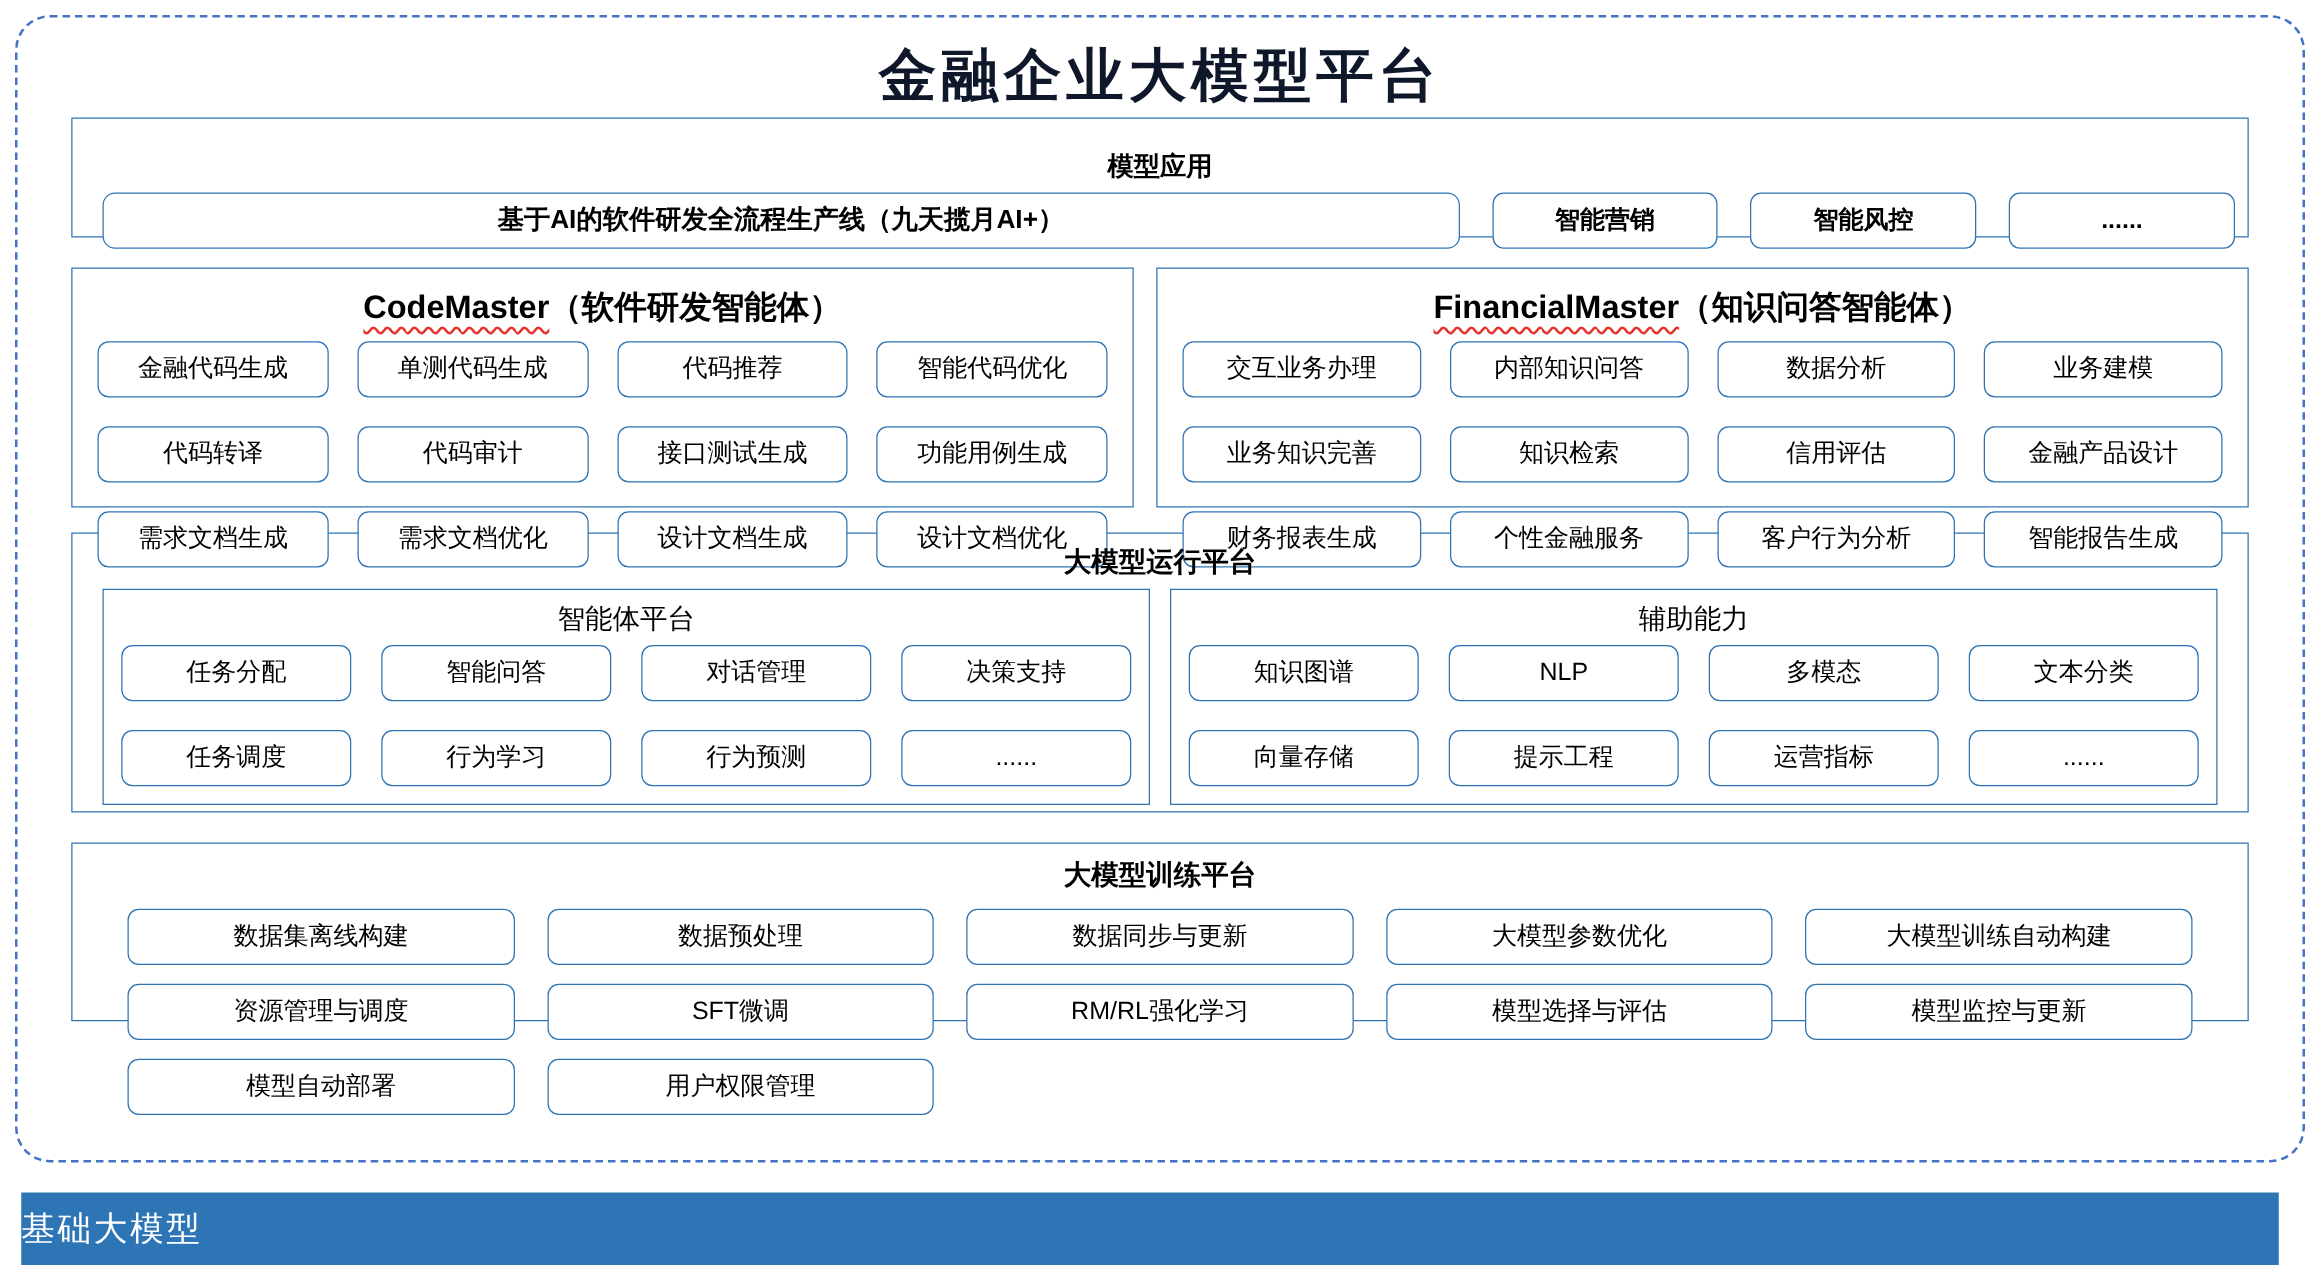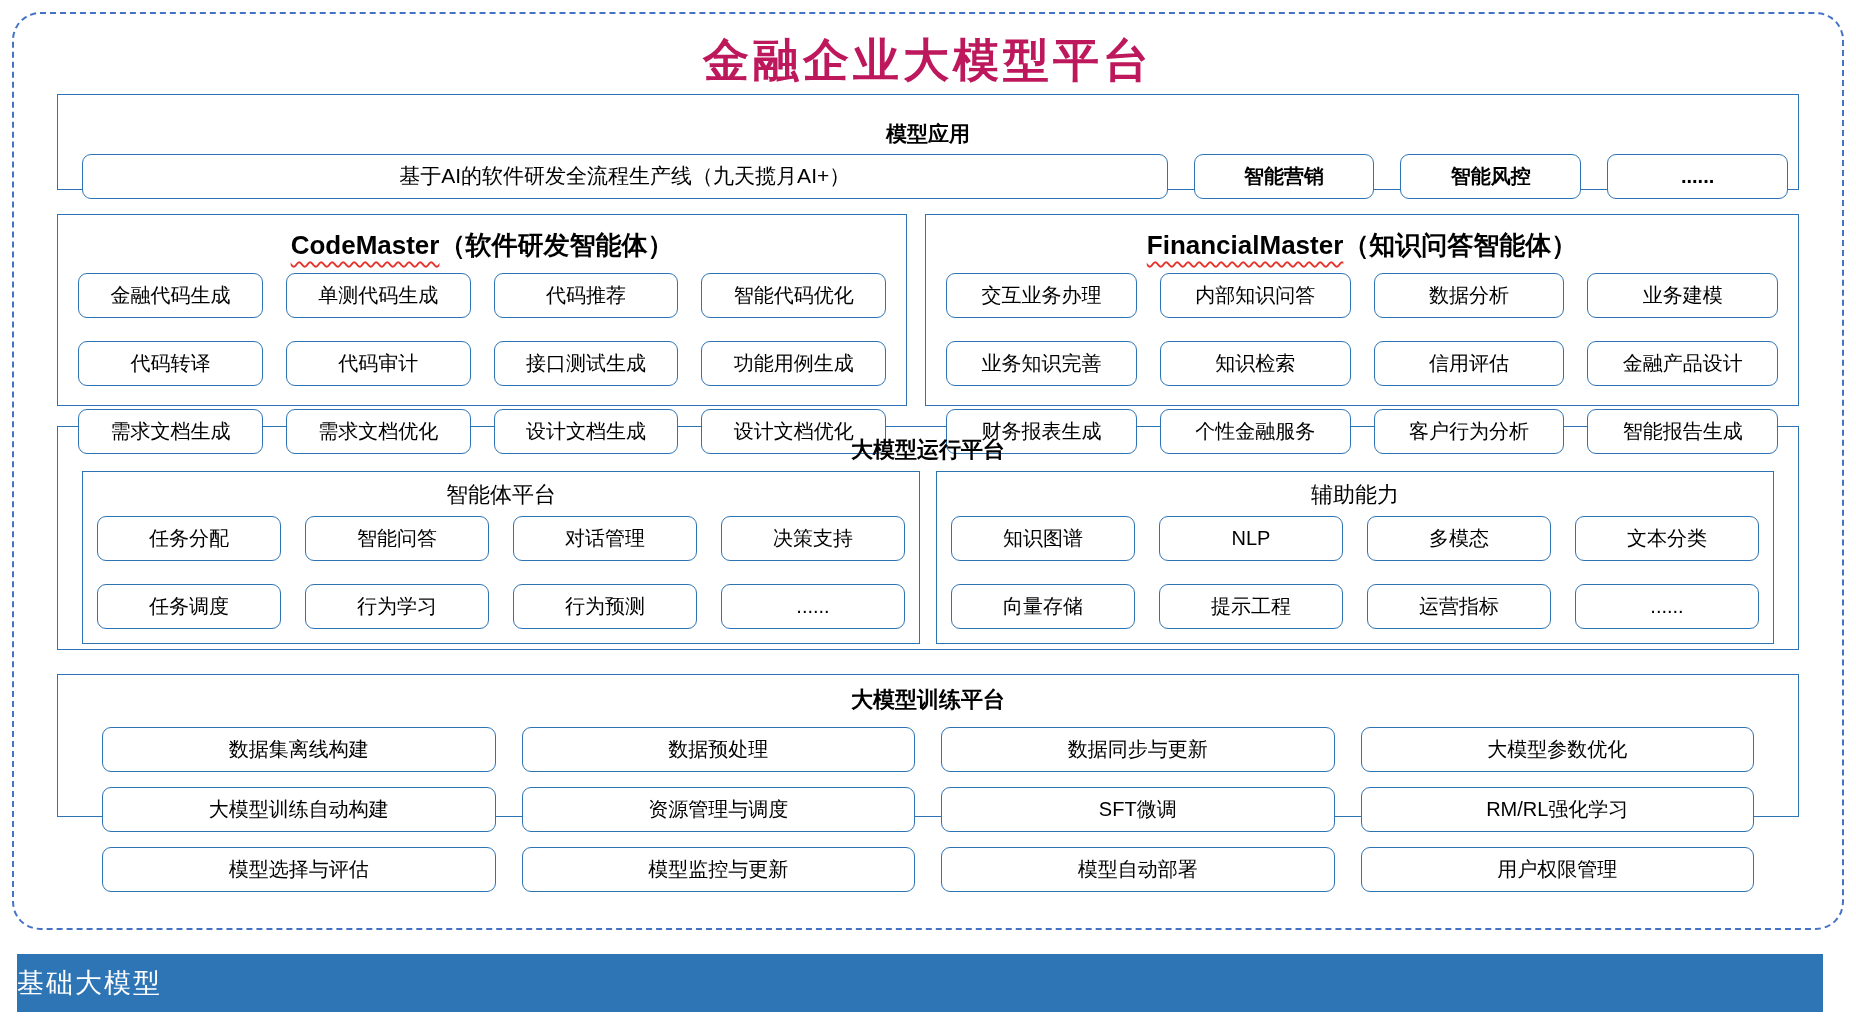--- a/index.html
+++ b/index.html
@@ -14,21 +14,21 @@
     left: 12px; top: 12px;
     width: 1832px; height: 918px;
     border: 2px dashed #4472C4;
     border-radius: 28px;
   }
   .page-title {
     text-align: center;
     font-family: "DejaVu Serif", "Liberation Serif", serif;
     font-weight: 700;
     font-size: 46px;
-    color: #be185d;
+    color: #0f172a;
     margin-top: 14px;
     height: 64px;
     line-height: 64px;
     letter-spacing: 4px;
   }
   .content { margin: 0 43px; }
 
   .sect {
     border: 1.6px solid #2E74B5;
     background: #fff;
@@ -49,21 +49,21 @@
     border-radius: 9px;
     background: #fff;
     height: 45px;
     line-height: 42px;
     text-align: center;
     font-size: 20px;
     color: #000;
     white-space: nowrap;
     overflow: hidden;
   }
-  .app-row .wide { flex: 1 1 60%; font-weight: 400; font-size: 21px; }
+  .app-row .wide { flex: 1 1 60%; font-weight: 700; font-size: 21px; border-radius: 10px; }
   .app-row .small { flex: 0 0 10.6%; font-weight: 700; }
 
   
   .agents { display: flex; gap: 18px; margin-top: 24px; }
   .agent-box { padding: 8px 20px 14px 20px; height: 192px; }
   .agent-box.cm { flex: 0 0 48.8%; }
   .agent-box.fm { flex: 1 1 auto; }
   .agent-title {
     text-align: center; font-size: 26px; font-weight: 700; color: #000;
     height: 44px; line-height: 44px; white-space: nowrap;
@@ -95,21 +95,21 @@
   .sub-title {
     text-align: center; font-size: 22px; font-weight: 400; color: #000;
     height: 38px; line-height: 38px;
   }
   .sub-box .grid4 { column-gap: 24px; margin-top: 2px; }
 
   
   .sect-training { margin-top: 24px; padding: 10px 44px 18px 44px; height: 143px; }
   .grid6 {
     display: grid;
-    grid-template-columns: repeat(4, 1fr);
+    grid-template-columns: repeat(5, 1fr);
     column-gap: 26px; row-gap: 15px;
     margin-top: 12px;
   }
 
   
   .foundation {
     position: absolute;
     left: 17px; top: 954px;
     width: 1806px; height: 58px;
     background: #2E75B6;

